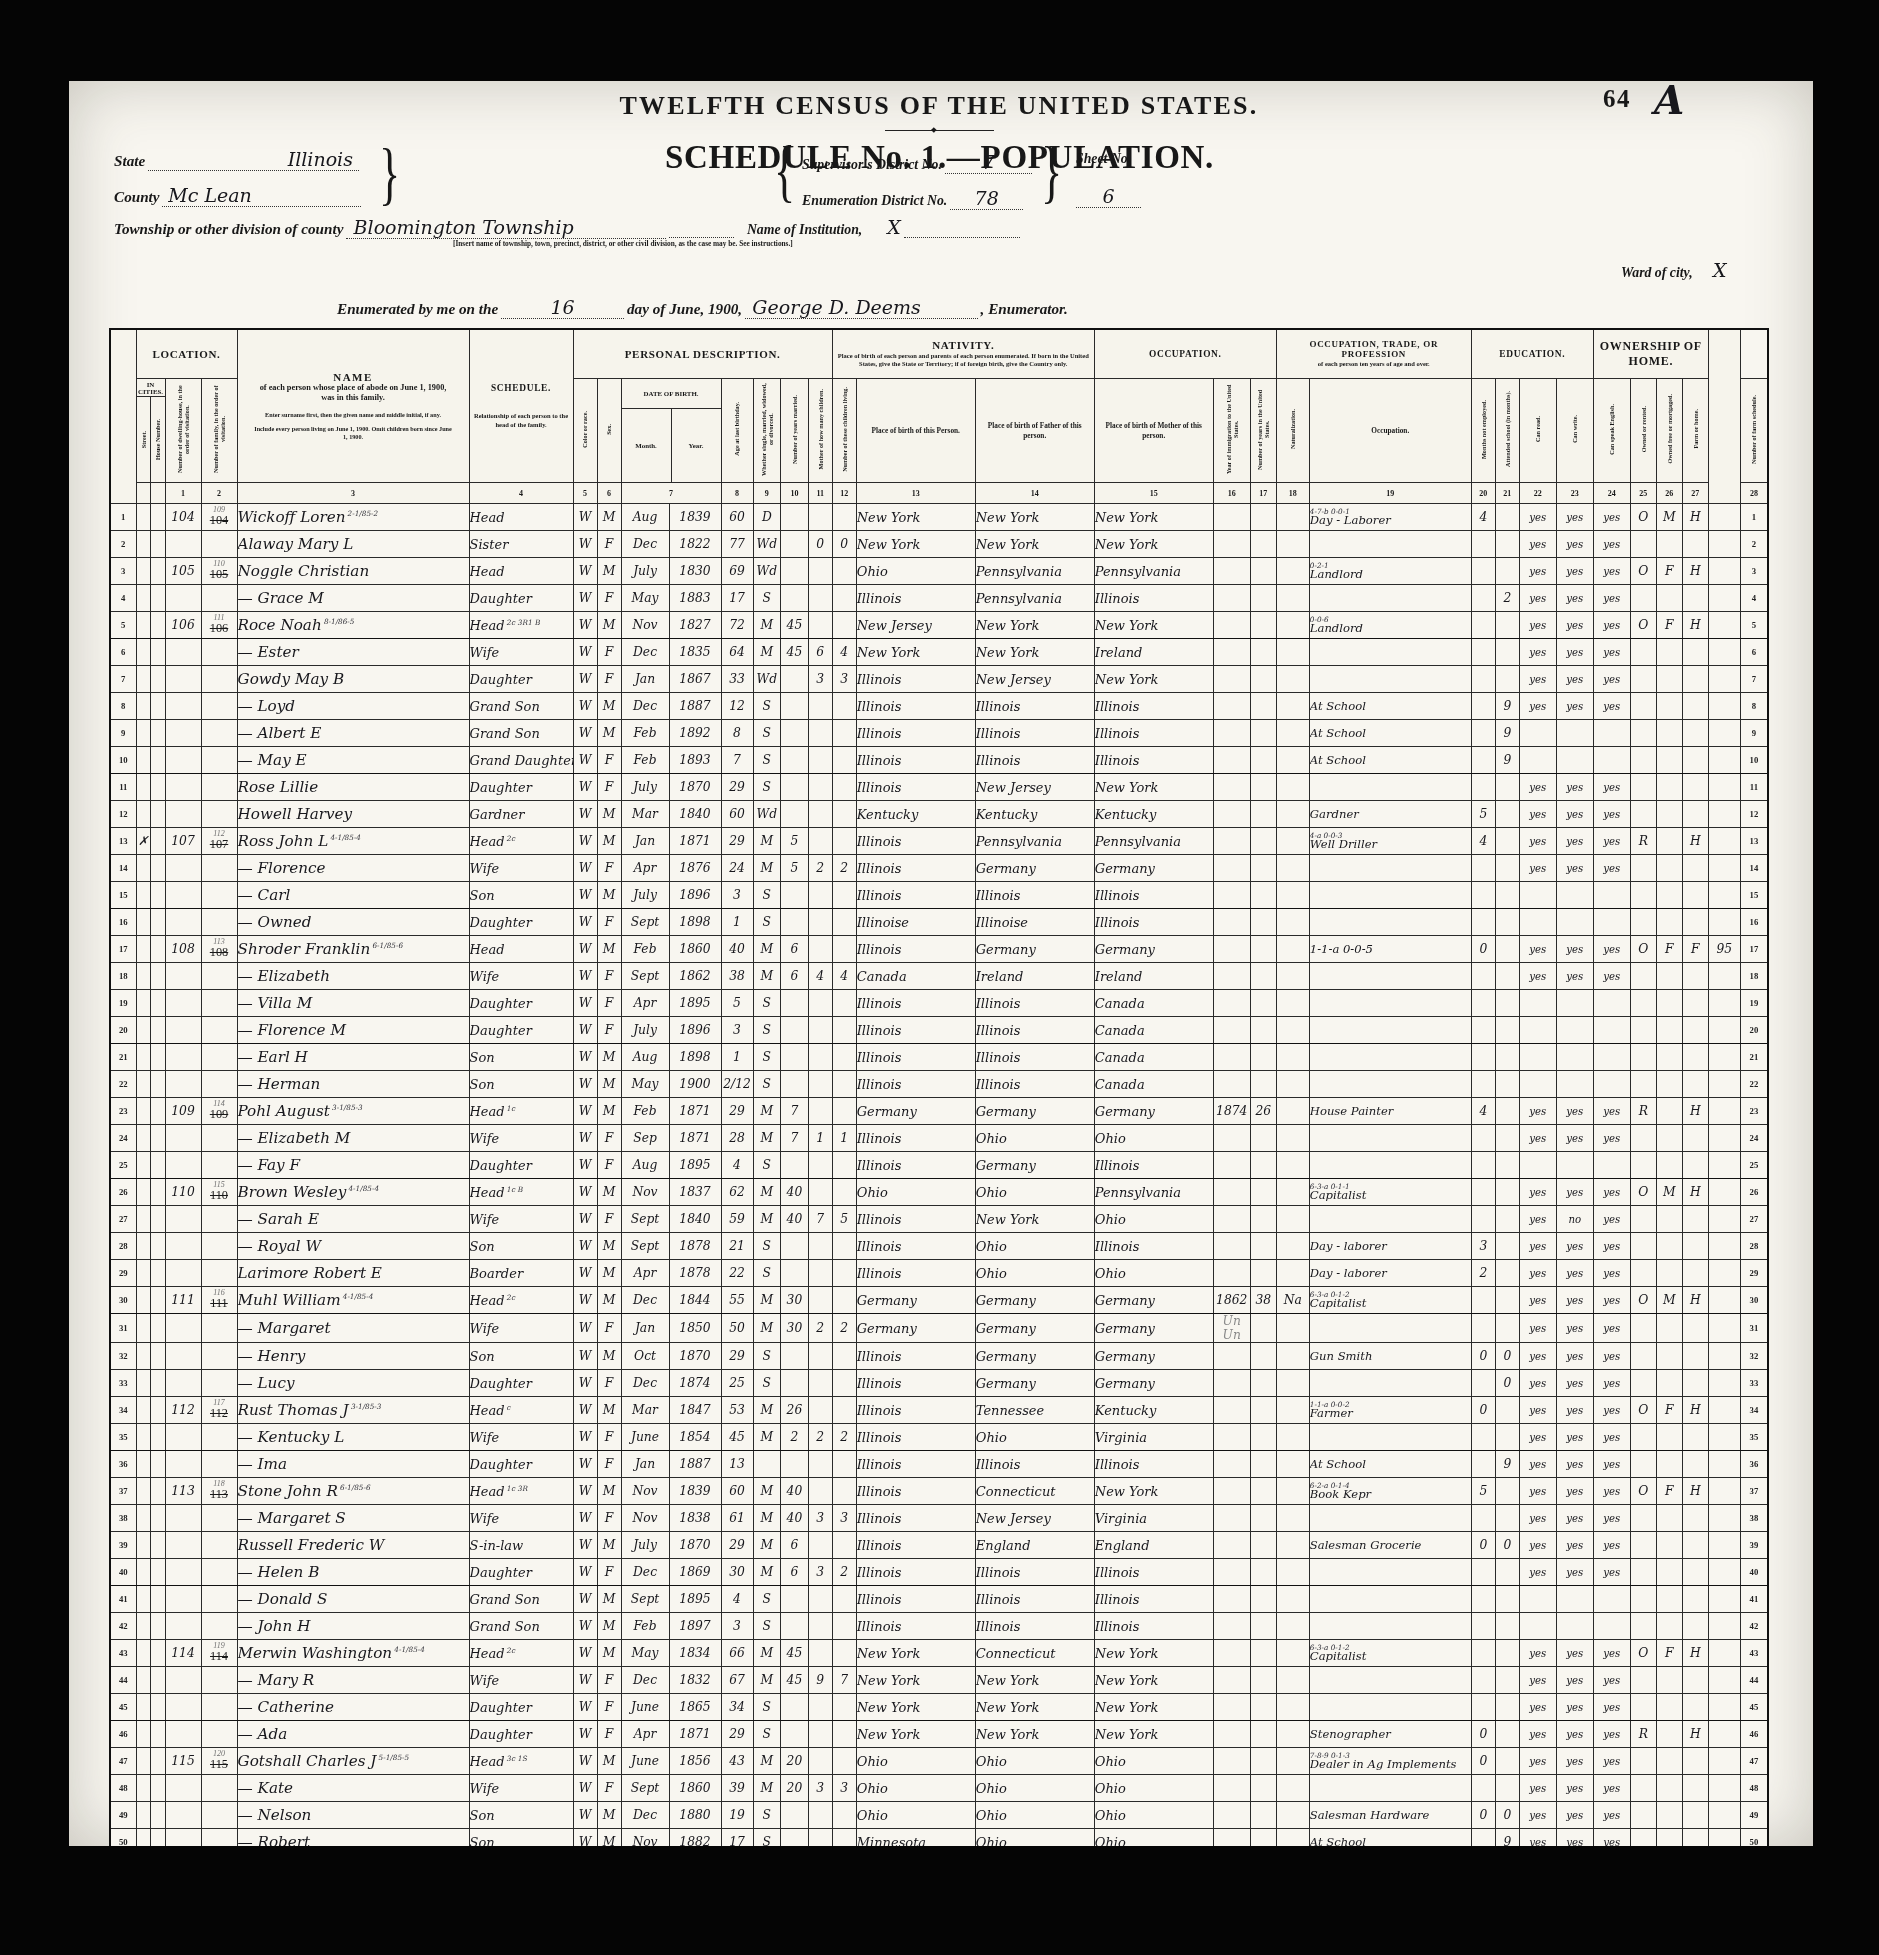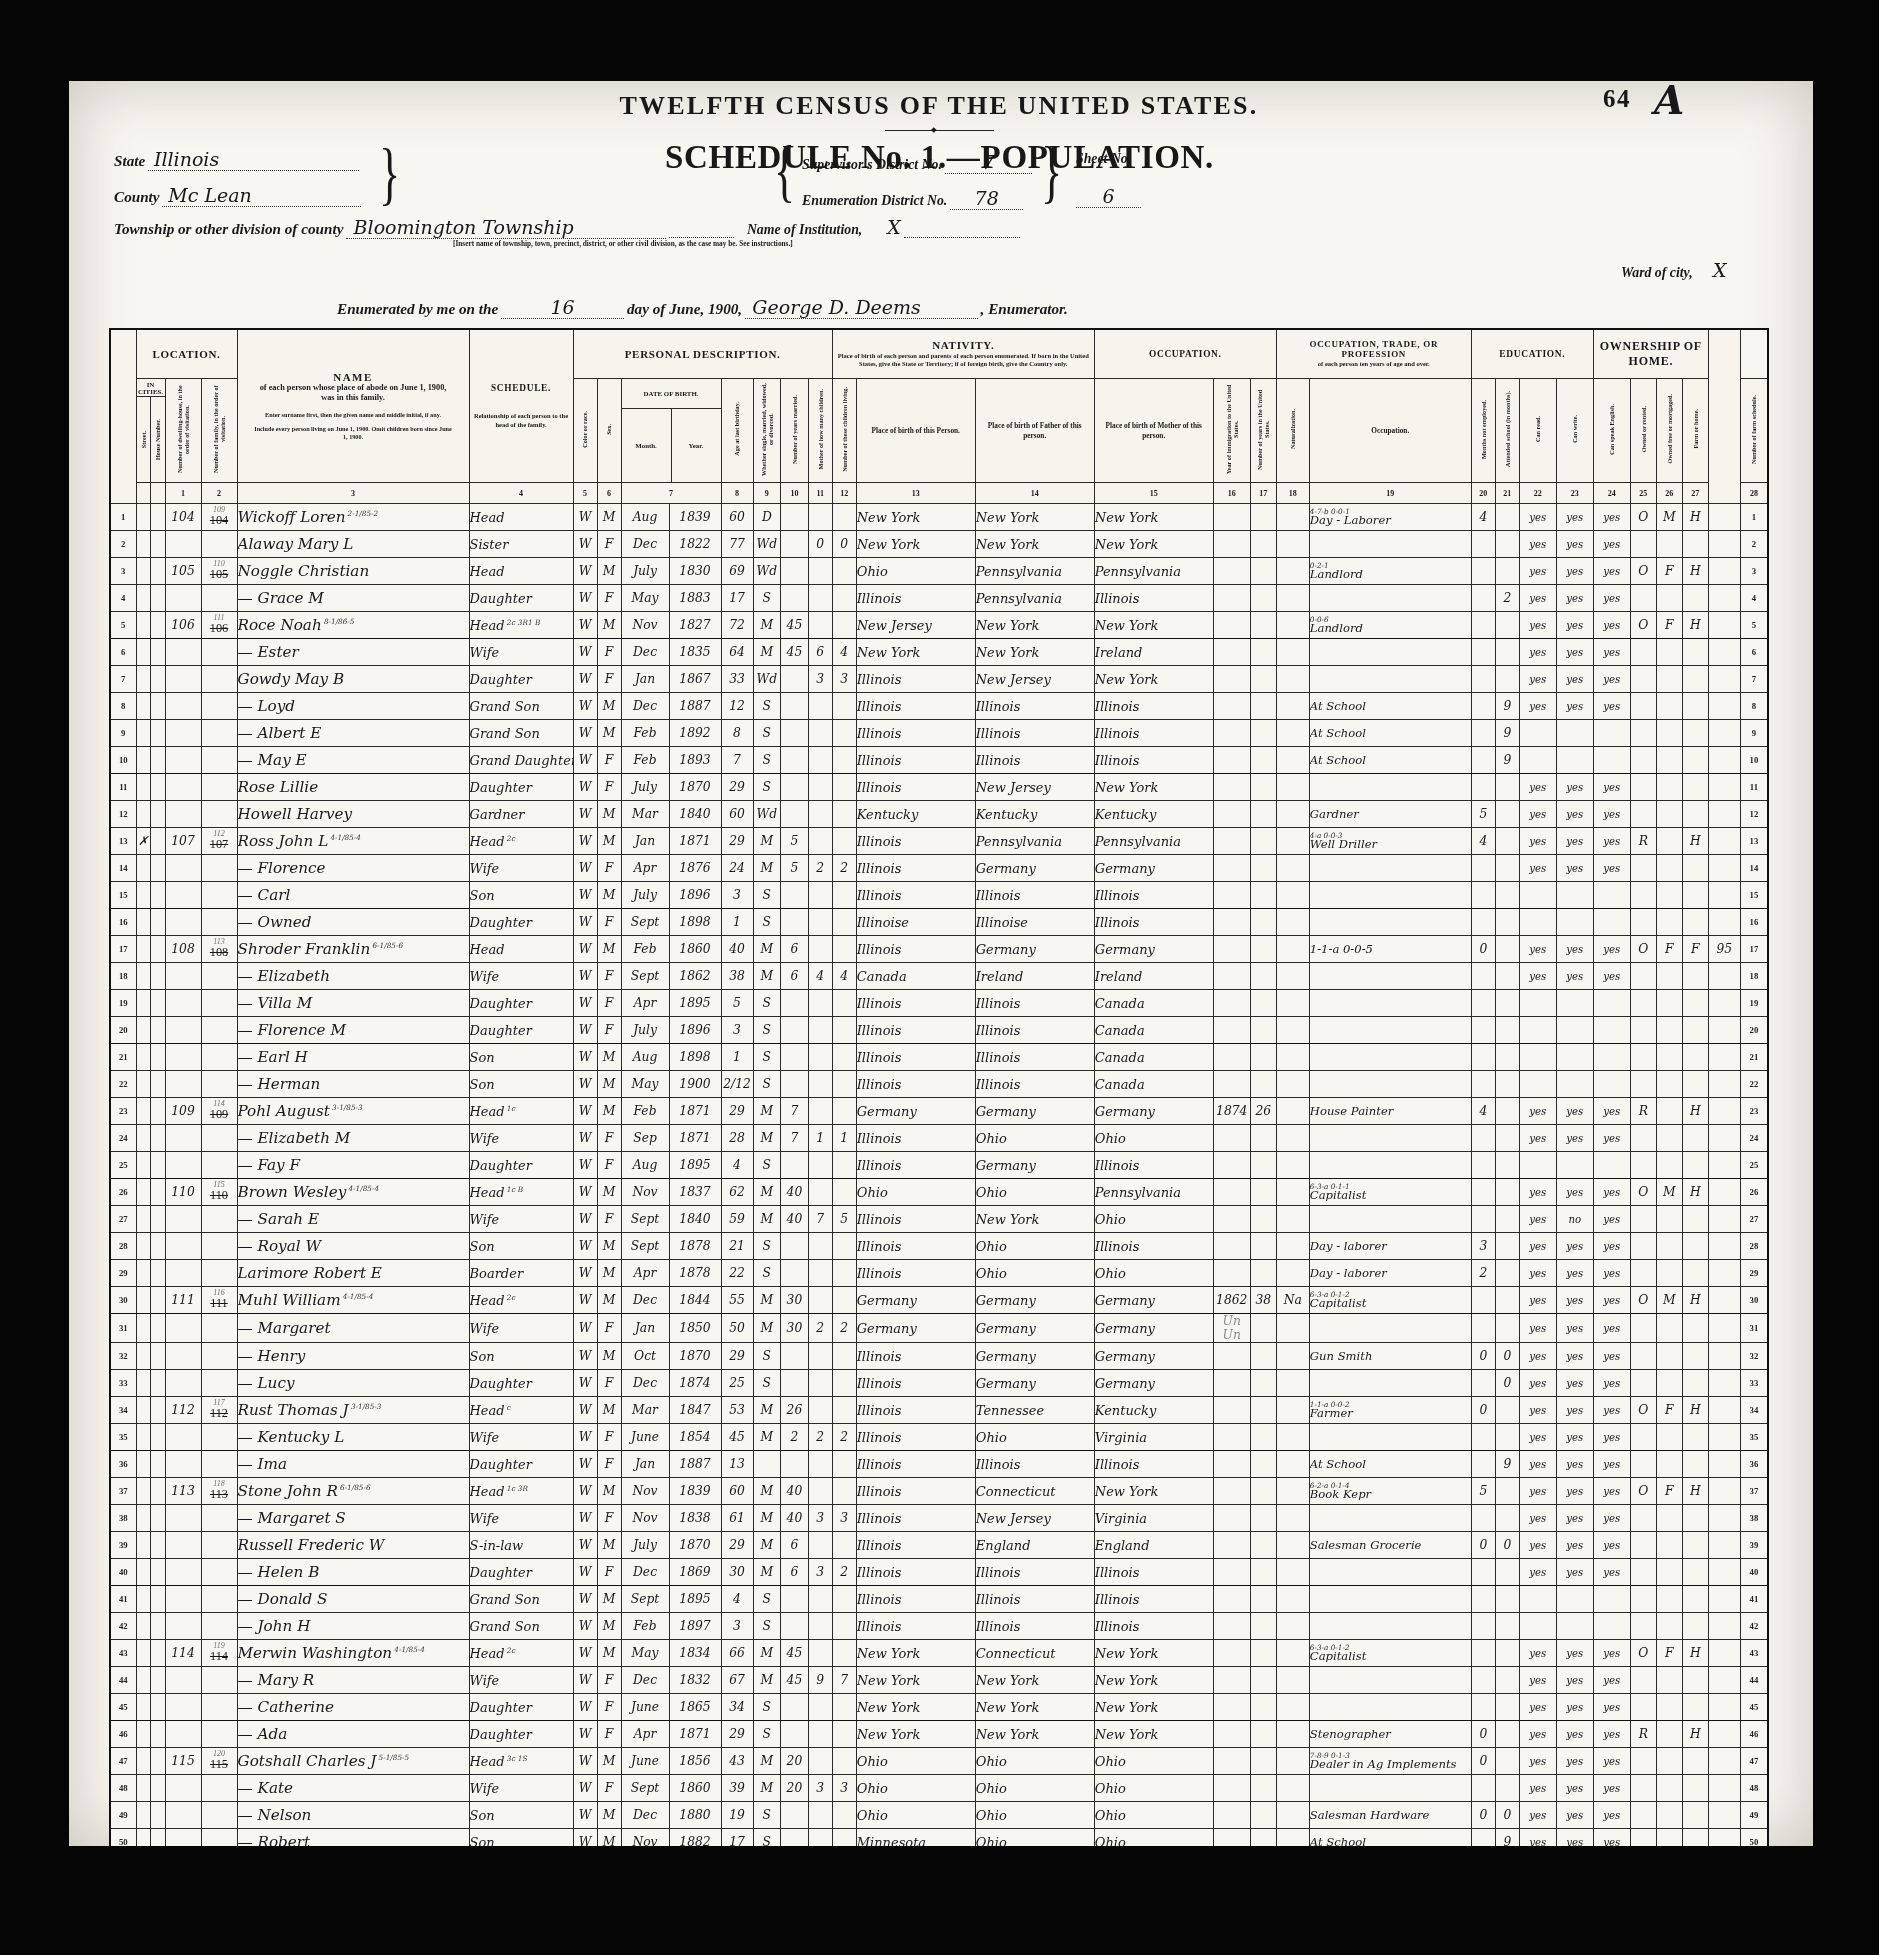--- a/index.html
+++ b/index.html
@@ -65,21 +65,21 @@
 
 <div class="page">
 
   <div class="pr census-title" style="left:406px;top:10.2px;width:928px;text-align:center;">TWELFTH CENSUS OF THE UNITED STATES.</div>
   <div class="pr divider" style="left:816px;top:49px;"></div>
   <div class="pr stamp64" style="left:1534px;top:4.4px;">64</div>
   <div class="pr stampA hw" style="left:1585px;top:-4.4px;">A</div>
 
   <div class="pr sched-title" style="left:305px;top:58px;width:1131px;text-align:center;">SCHEDULE No. 1.—POPULATION.</div>
 
-  <div class="pr" style="left:45px;top:67px;">
+  <div class="pr" style="left:45px;top:67px;text-align:right;">
     <span class="lbl">State</span>
     <span class="script-lg hw dotl" style="min-width:199px;padding:0 5.8px;">Illinois</span>
   </div>
   <div class="pr" style="left:45px;top:103px;">
     <span class="lbl">County</span>
     <span class="script-lg hw dotl" style="min-width:187px;padding:0 5.8px;">Mc Lean</span>
   </div>
   <div class="pr brace" style="left:310px;top:67px;">}</div>
 
   <div class="pr brace" style="left:705px;top:64px;">{</div>

